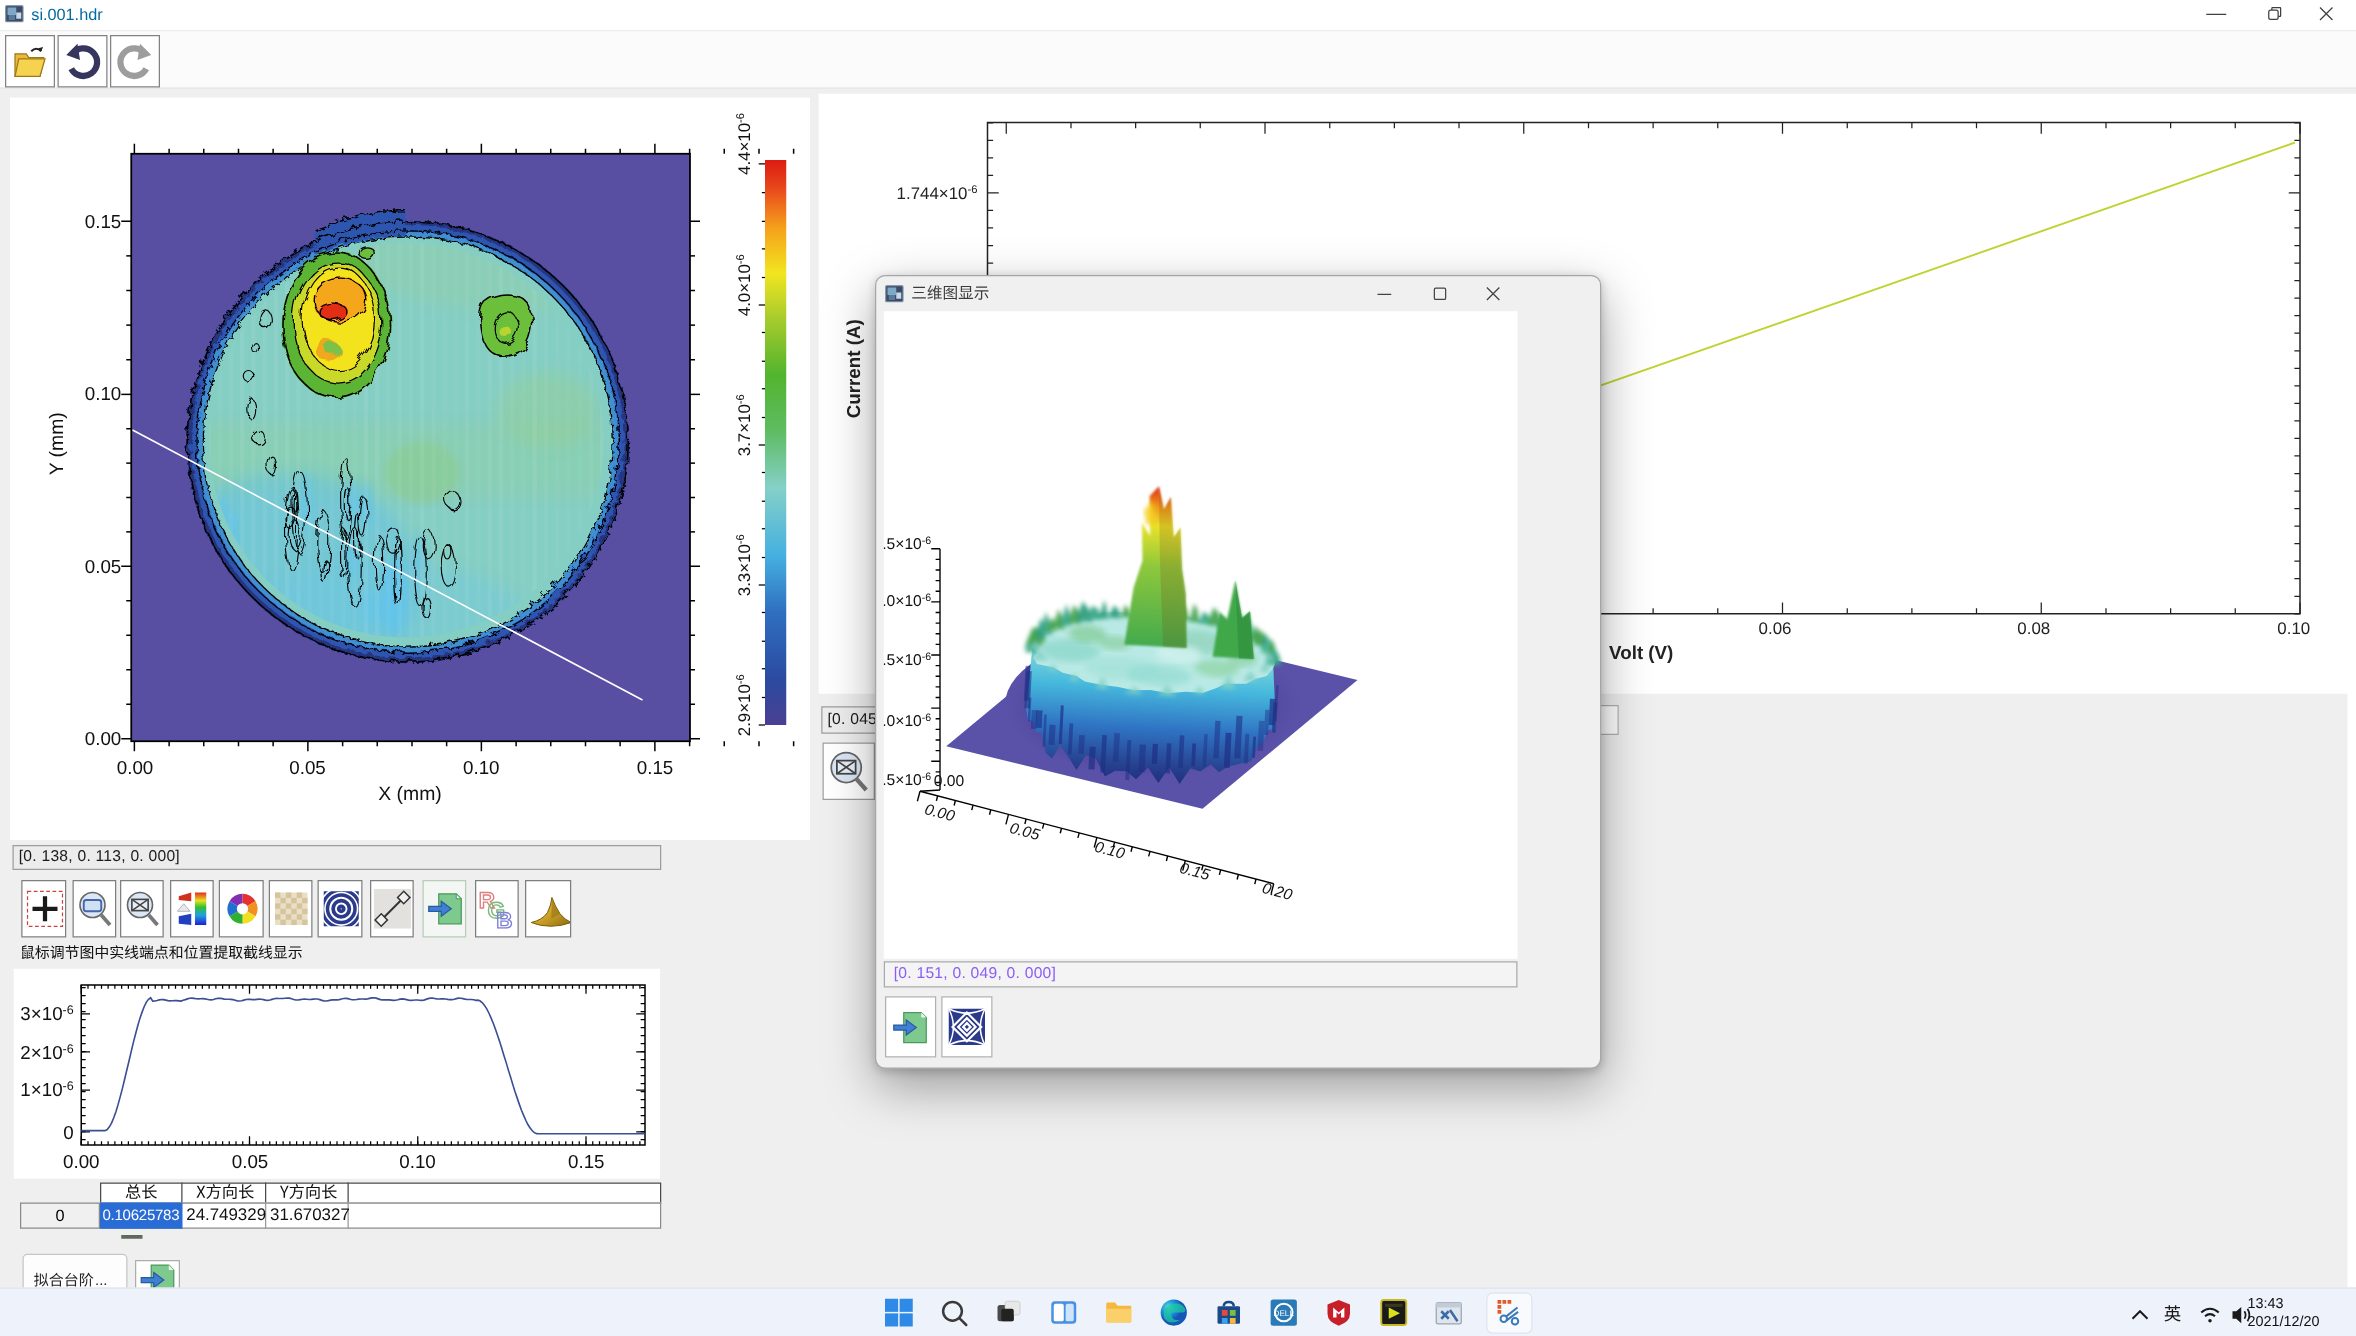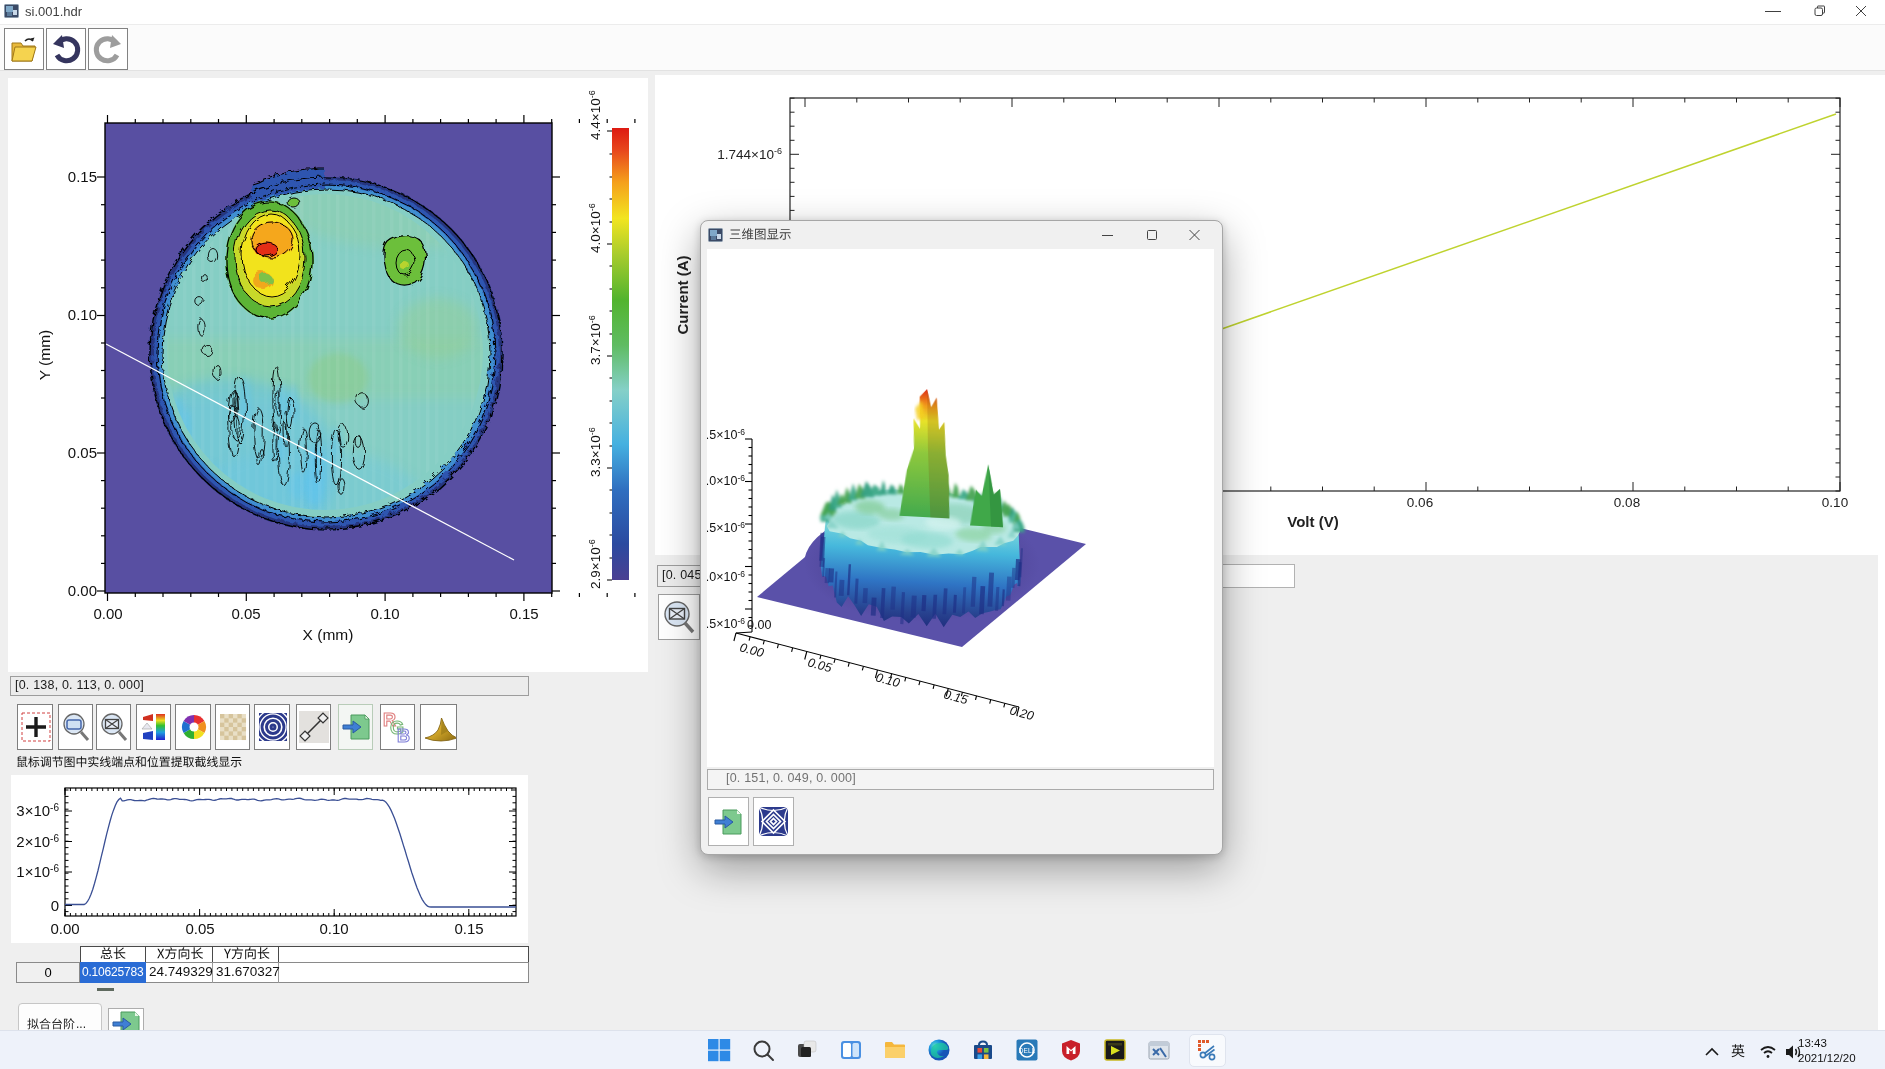--- a/index.html
+++ b/index.html
@@ -7,21 +7,21 @@
 <body>
 <div class="abs" style="left:0;top:0;width:1885px;height:1069px;background:#efefef">
 
 <div class="abs" style="left:0;top:0;width:1885px;height:24px;background:#fff">
  <svg class="abs" style="left:4px;top:4px" width="15" height="14">
         <rect x="0.5" y="0.5" width="14" height="13" rx="1" fill="#3b4a66" stroke="#8899aa"></rect>
         <rect x="2" y="2" width="7" height="6" fill="#7fa8c8"></rect>
         <rect x="9" y="6" width="4" height="5" fill="#c8d8e8"></rect>
         <rect x="3" y="8" width="5" height="4" fill="#5a7a9a"></rect>
       </svg>
- <span class="abs" style="left:25px;top:4px;font-size:13px;color:#404040">si.001.hdr</span>
+ <span class="abs" style="left:25px;top:4px;font-size:13px;color:#0369a1">si.001.hdr</span>
  <svg class="abs" style="left:1758px;top:0" width="127" height="24" fill="none" stroke="#404040" stroke-width="1">
   <line x1="7" y1="11.5" x2="23" y2="11.5"></line>
   <rect x="57" y="8" width="7.5" height="7.5" rx="1.5"></rect>
         <path d="M59.5 8 L59.5 6.5 Q59.5 6 60 6 L66 6 Q66.5 6 66.5 6.5 L66.5 12.5 Q66.5 13 66 13 L64.5 13" fill="none"></path>
   <path d="M98 6 L108 16 M108 6 L98 16"></path>
  </svg>
 </div>
 
 <div class="abs" style="left:0;top:24px;width:1885px;height:47px;background:#fbfbfb;border-top:1px solid #ececec;border-bottom:1px solid #e2e2e2"></div>
 <div class="abs" style="left:4px;top:28px;width:40px;height:42px;background:#fff;border:1px solid #828282">
@@ -905,21 +905,21 @@
     <div class="abs" style="left:1878px;top:75px;width:7px;height:955px;background:#fff"></div>
     <div class="abs" style="left:657px;top:565px;width:240px;height:22px;background:#ededed;border:1px solid #9d9d9d;font-size:12.5px;color:#1a1a1a;padding:2px 0 0 4px;letter-spacing:0.2px">[0. 045, 0. 062, 0. 000]</div>
     <div class="abs" style="left:658px;top:594px;width:42px;height:46px;background:#fff;border:1px solid #9d9d9d">
 <svg width="34" height="36" style="margin:4px 3px">
         <circle cx="15" cy="15" r="12" fill="#dbe7f5" stroke="#666" stroke-width="1.4"></circle>
         <rect x="7.5" y="9.5" width="15" height="10.5" fill="#e8eef8" stroke="#444" stroke-width="1.4"></rect>
         <path d="M7.5 9.5 L22.5 20 M22.5 9.5 L7.5 20" stroke="#444" stroke-width="1.3"></path>
         <line x1="23" y1="24" x2="31" y2="33" stroke="#777" stroke-width="3.4"></line>
       </svg></div>
     <div class="abs" style="left:893px;top:564px;width:402px;height:24px;background:#fff;border:1px solid #b2b2b2"></div>
-    <div class="abs" style="left:700px;top:220px;width:523px;height:635px;background:#f0f0f0;border:1px solid #a6a6a6;border-radius:8px;box-shadow:0 14px 40px rgba(0,0,0,0.35),0 2px 8px rgba(0,0,0,0.18)">
+    <div class="abs" style="left:700px;top:220px;width:581px;height:635px;background:#f0f0f0;border:1px solid #a6a6a6;border-radius:8px;box-shadow:0 14px 40px rgba(0,0,0,0.35),0 2px 8px rgba(0,0,0,0.18)">
       <svg class="abs" style="left:7px;top:7px" width="15" height="14">
         <rect x="0.5" y="0.5" width="14" height="13" rx="1" fill="#3b4a66" stroke="#8899aa"></rect>
         <rect x="2" y="2" width="7" height="6" fill="#7fa8c8"></rect>
         <rect x="9" y="6" width="4" height="5" fill="#c8d8e8"></rect>
         <rect x="3" y="8" width="5" height="4" fill="#5a7a9a"></rect>
       </svg>
       <svg style="position:absolute;left:28px;top:6.5px;overflow:visible" width="62" height="16">
         <g transform="translate(0,10.75) scale(0.01250,-0.01250)" fill="#3a3a3a">
           <path transform="translate(0,0)" d="M123 743V667H879V743ZM187 416V341H801V416ZM65 69V-7H934V69Z"></path>
           <path transform="translate(1000,0)" d="M45 53 59 -18C151 6 274 36 391 66L384 130C258 101 130 70 45 53ZM660 809C687 764 717 705 727 665L795 696C782 734 753 791 723 835ZM61 423C76 430 99 436 222 452C179 387 140 335 121 315C91 278 68 252 46 248C55 230 66 197 69 182C89 194 123 204 366 252C365 267 365 296 367 314L170 279C248 371 324 483 389 596L329 632C309 593 287 553 263 516L133 502C192 589 249 701 292 808L224 838C186 718 116 587 93 553C72 520 55 495 38 492C47 473 58 438 61 423ZM697 396V267H536V396ZM546 835C512 719 441 574 361 481C373 465 391 433 399 416C422 442 444 471 465 502V-81H536V-8H957V62H767V199H919V267H767V396H917V464H767V591H942V659H554C579 711 601 764 619 814ZM697 464H536V591H697ZM697 199V62H536V199Z"></path>
@@ -1119,21 +1119,21 @@
             <text x="38" y="379" text-anchor="end">.5×10<tspan font-size="8.5" dy="-4">-6</tspan></text>
             <text x="32" y="402" transform="rotate(15 32 402)" font-style="italic" font-size="12.5" text-anchor="start">0.00</text>
             <text x="100" y="417" transform="rotate(15 100 417)" font-style="italic" font-size="12.5" text-anchor="start">0.05</text>
             <text x="168" y="432" transform="rotate(15 168 432)" font-style="italic" font-size="12.5" text-anchor="start">0.10</text>
             <text x="236" y="449" transform="rotate(15 236 449)" font-style="italic" font-size="12.5" text-anchor="start">0.15</text>
             <text x="302" y="465" transform="rotate(15 302 465)" font-style="italic" font-size="12.5" text-anchor="start">0.20</text>
             <text x="40" y="380" font-size="12.5">0.00</text>
           </g>
         </svg>
       </div>
-      <div class="abs" style="left:6px;top:548px;width:507px;height:21px;background:#f4f4f4;border:1px solid #aaa;font-size:12.5px;color:#737373;padding:1px 0 0 18px;letter-spacing:0.2px">[0. 151, 0. 049, 0. 000]</div>
+      <div class="abs" style="left:6px;top:548px;width:507px;height:21px;background:#f4f4f4;border:1px solid #aaa;font-size:12.5px;color:#8b5cf6;padding:1px 0 0 7px;letter-spacing:0.2px">[0. 151, 0. 049, 0. 000]</div>
       <div class="abs" style="left:7px;top:576px;width:41px;height:49px;background:#fff;border:1px solid #b0b0b0">
 <svg width="30" height="32" style="margin:8px 4px">
           <path d="M10 4 L24 4 L28 8 L28 28 L10 28 Z" fill="#7dc98e" stroke="#4a9a5c" stroke-width="1"></path>
           <path d="M24 4 L24 8 L28 8 Z" fill="#e8f5e8"></path>
           <path d="M2 14 L12 14 L12 10 L20 16 L12 22 L12 18 L2 18 Z" fill="#3f7fd4" stroke="#2a5aa0" stroke-width="1"></path>
         </svg></div>
 <div class="abs" style="left:52px;top:576px;width:41px;height:49px;background:#fff;border:1px solid #b0b0b0">
 <svg width="31" height="33" style="margin:7px 4px">
           <rect x="0" y="0" width="31" height="33" fill="#fff"></rect>
           <rect x="1" y="2" width="29" height="29" fill="#2c3a8c"></rect>

